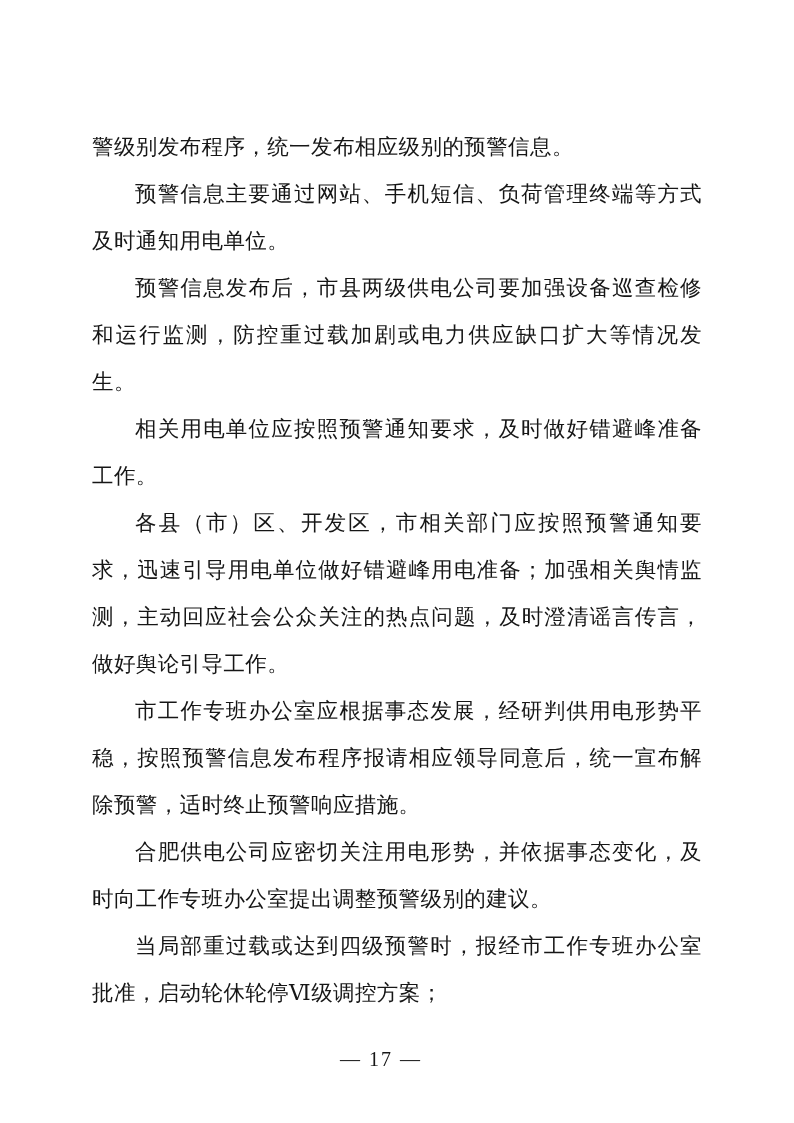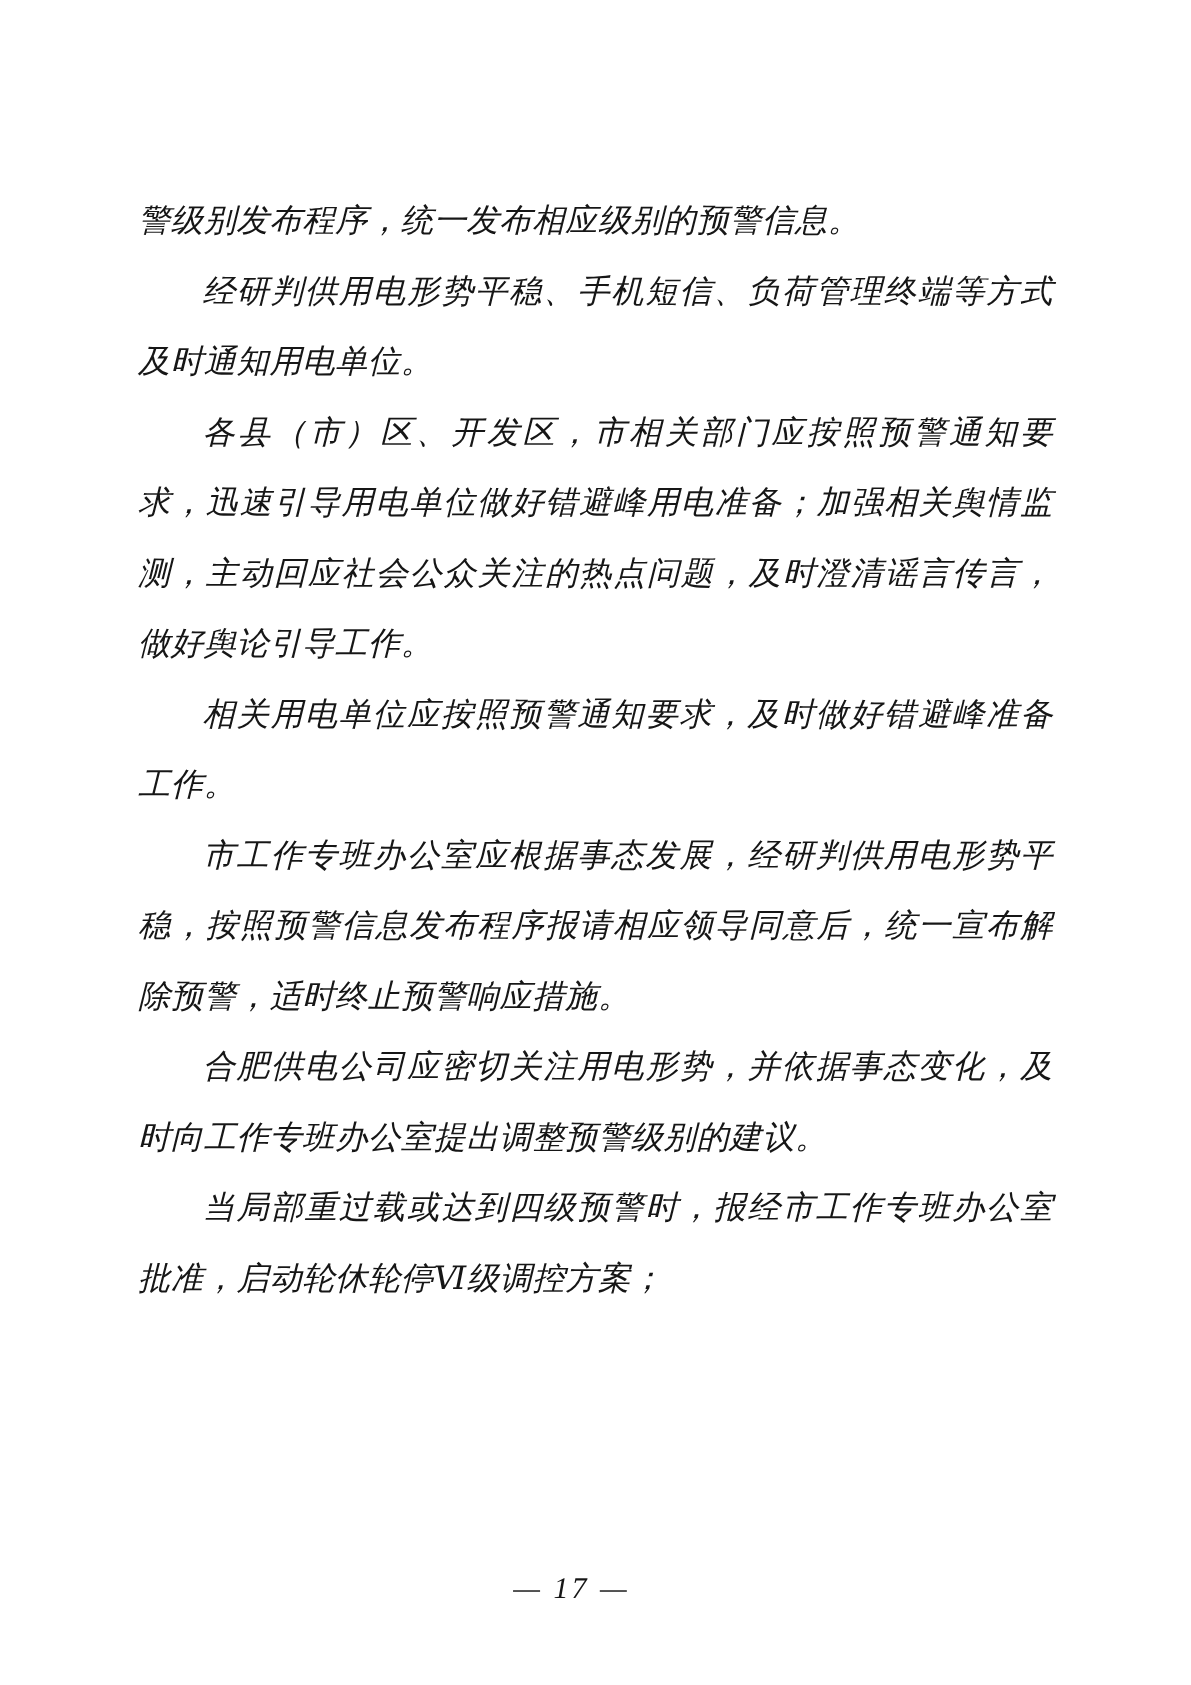--- a/index.html
+++ b/index.html
@@ -11,21 +11,20 @@
     font-family: "Liberation Serif", "DejaVu Serif", serif;
   }
   .page {
     position: relative;
     width: 794px;
     height: 1123px;
     background: #ffffff;
     margin: 0 auto;
     overflow: hidden;
     box-sizing: border-box;
-    font-style: italic;
   }
   .content {
     position: absolute;
     left: 92px;
     top: 124px;
     width: 610px;
   }
   p {
     margin: 0;
     font-size: 21.5px;
@@ -66,27 +65,28 @@
   }
 </style>
 </head>
 <body>
 
 <div class="page">
   <div class="content">
 
     <p class="noindent">警级别发布程序，统一发布相应级别的预警信息。</p>
 
-    <p class="indent">经研判供用电形势平稳、手机短信、负荷管理终端等方式及时通知用电单位。</p>
+    <p class="indent">预警信息主要通过网站、手机短信、负荷管理终端等方式及时通知用电单位。</p>
 
 
+    <p class="indent">预警信息发布后，市县两级供电公司要加强设备巡查检修和运行监测，防控重过载加剧或电力供应缺口扩大等情况发生。</p>
+
+    <p class="indent">相关用电单位应按照预警通知要求，及时做好错避峰准备工作。</p>
 
     <p class="indent">各县（市）区、开发区，市相关部门应按照预警通知要求，迅速引导用电单位做好错避峰用电准备；加强相关舆情监测，主动回应社会公众关注的热点问题，及时澄清谣言传言，做好舆论引导工作。</p>
-
-    <p class="indent">相关用电单位应按照预警通知要求，及时做好错避峰准备工作。</p>
 
 
     <p class="indent">市工作专班办公室应根据事态发展，经研判供用电形势平稳，按照预警信息发布程序报请相应领导同意后，统一宣布解除预警，适时终止预警响应措施。</p>
 
     <p class="indent">合肥供电公司应密切关注用电形势，并依据事态变化，及时向工作专班办公室提出调整预警级别的建议。</p>
 
 
     <p class="indent">当局部重过载或达到四级预警时，报经市工作专班办公室批准，启动轮休轮停Ⅵ级调控方案；</p>
 
   </div>

